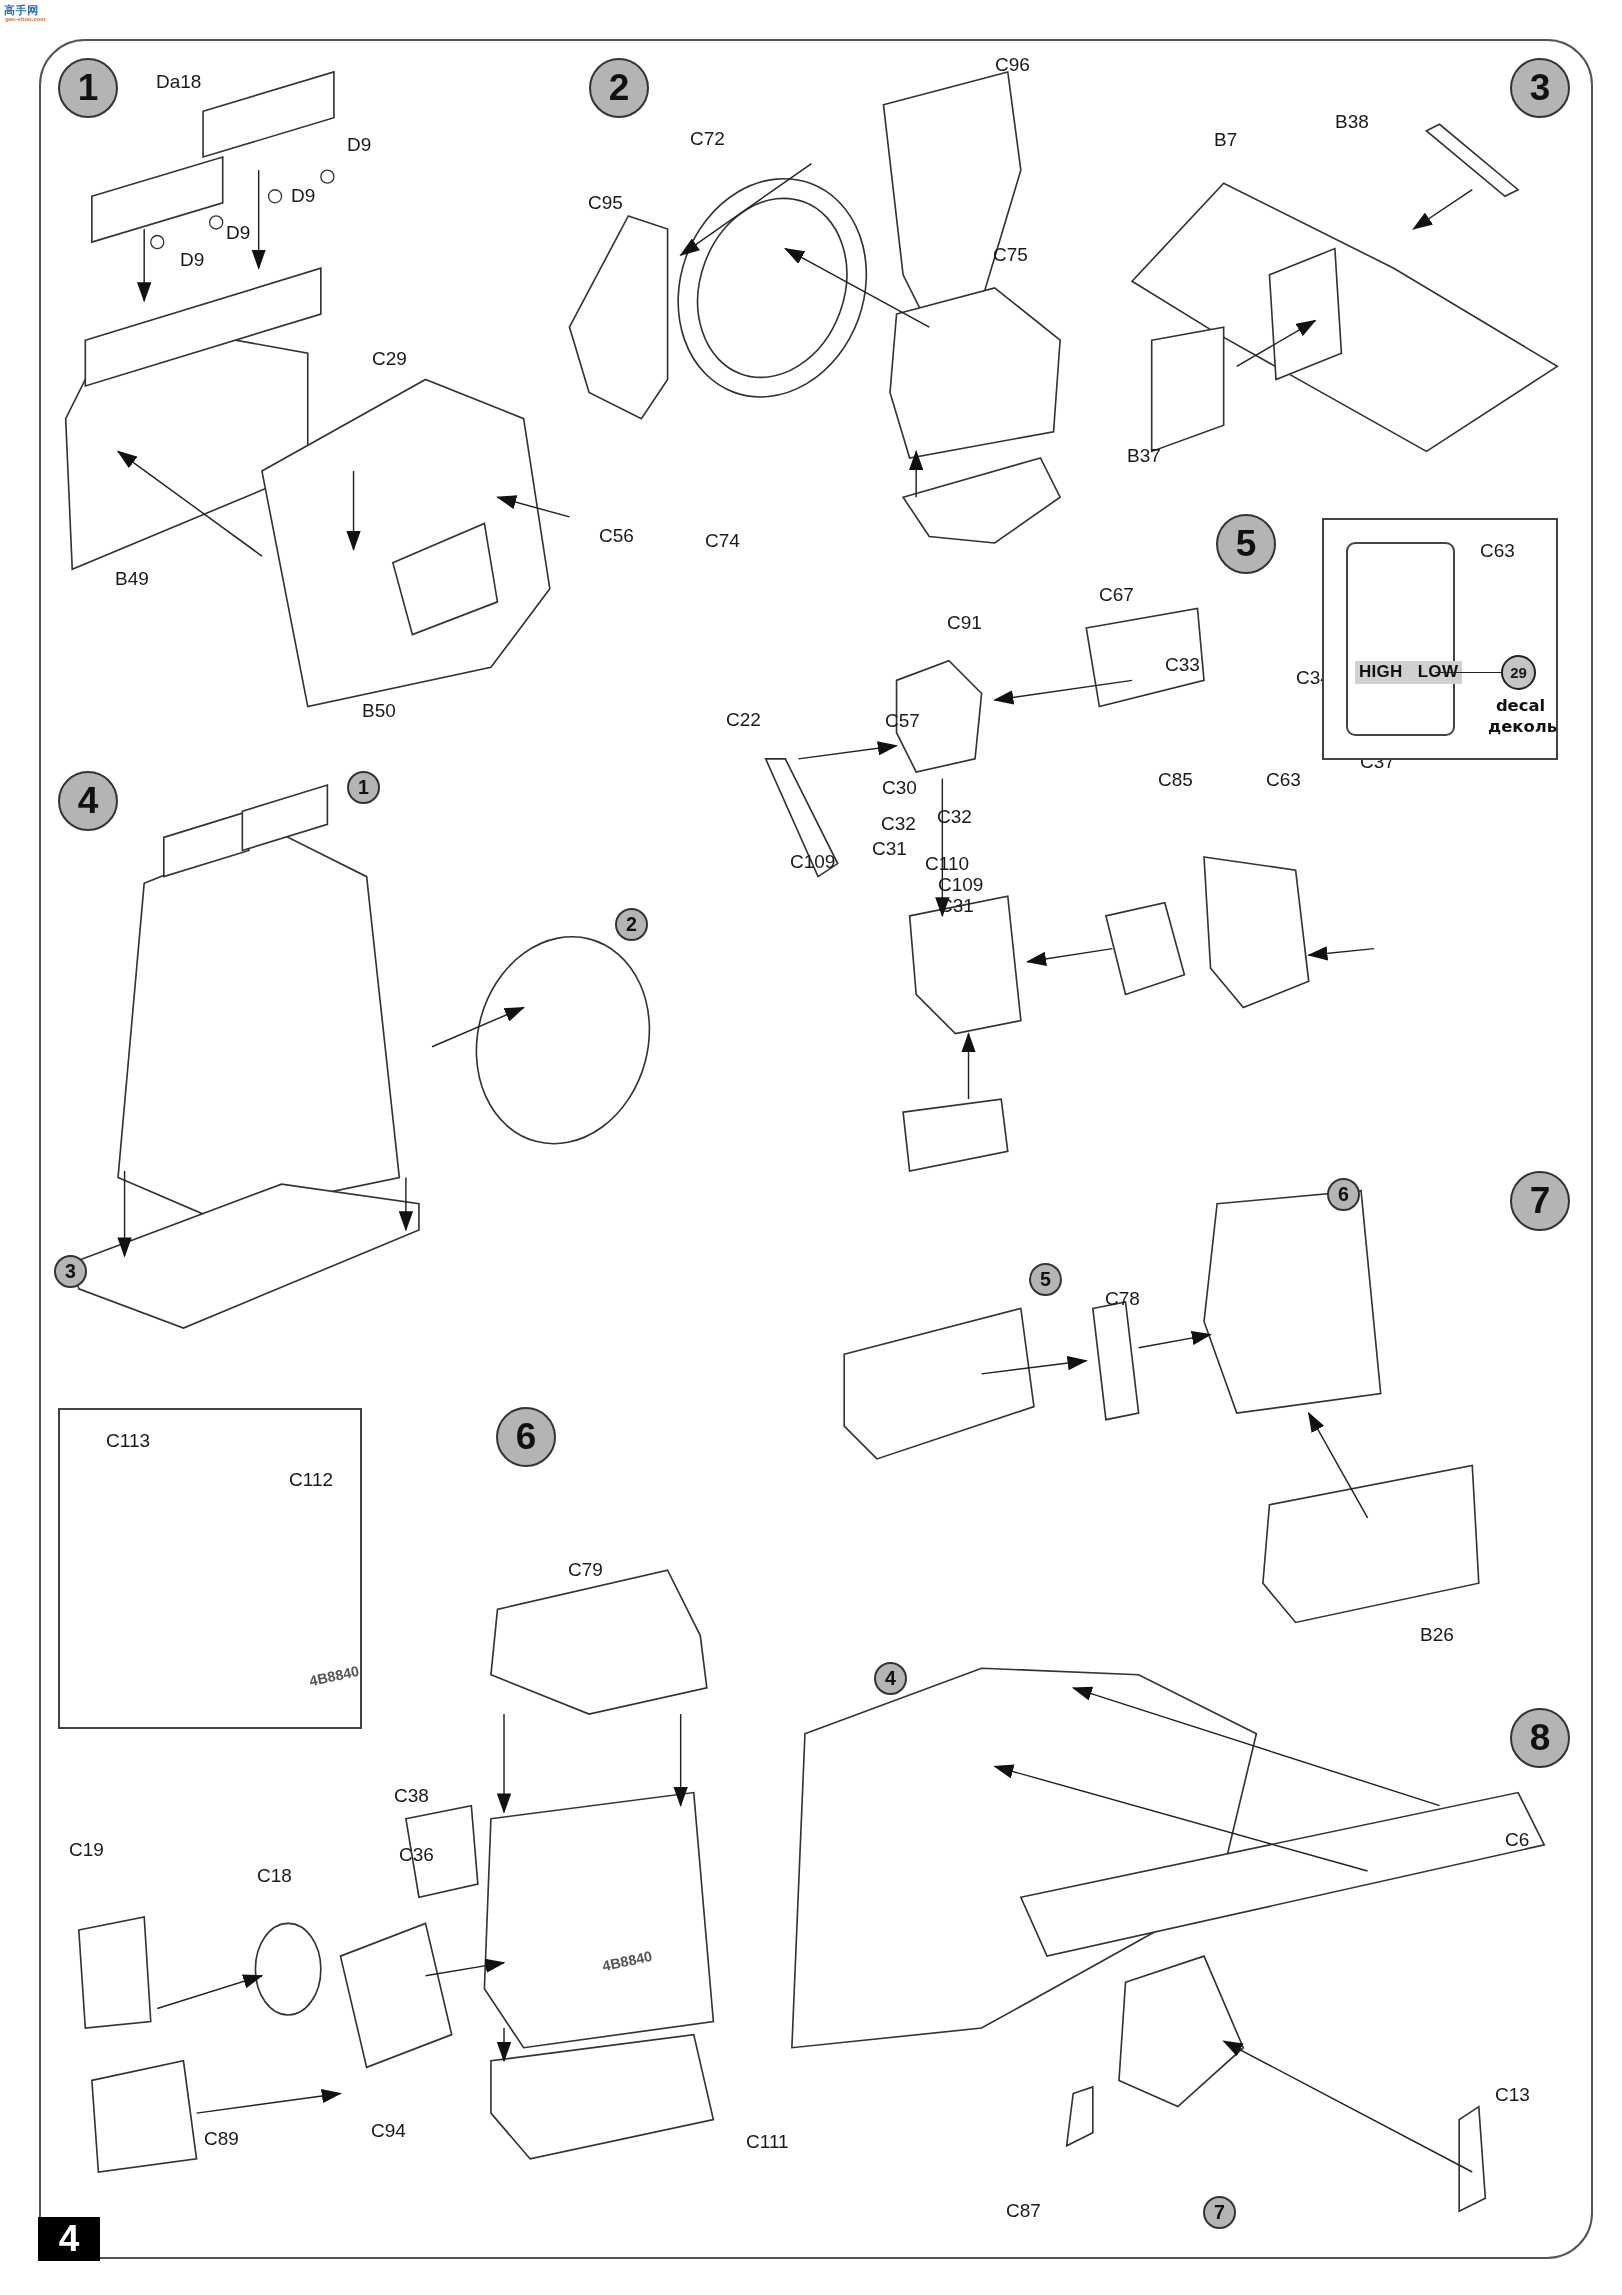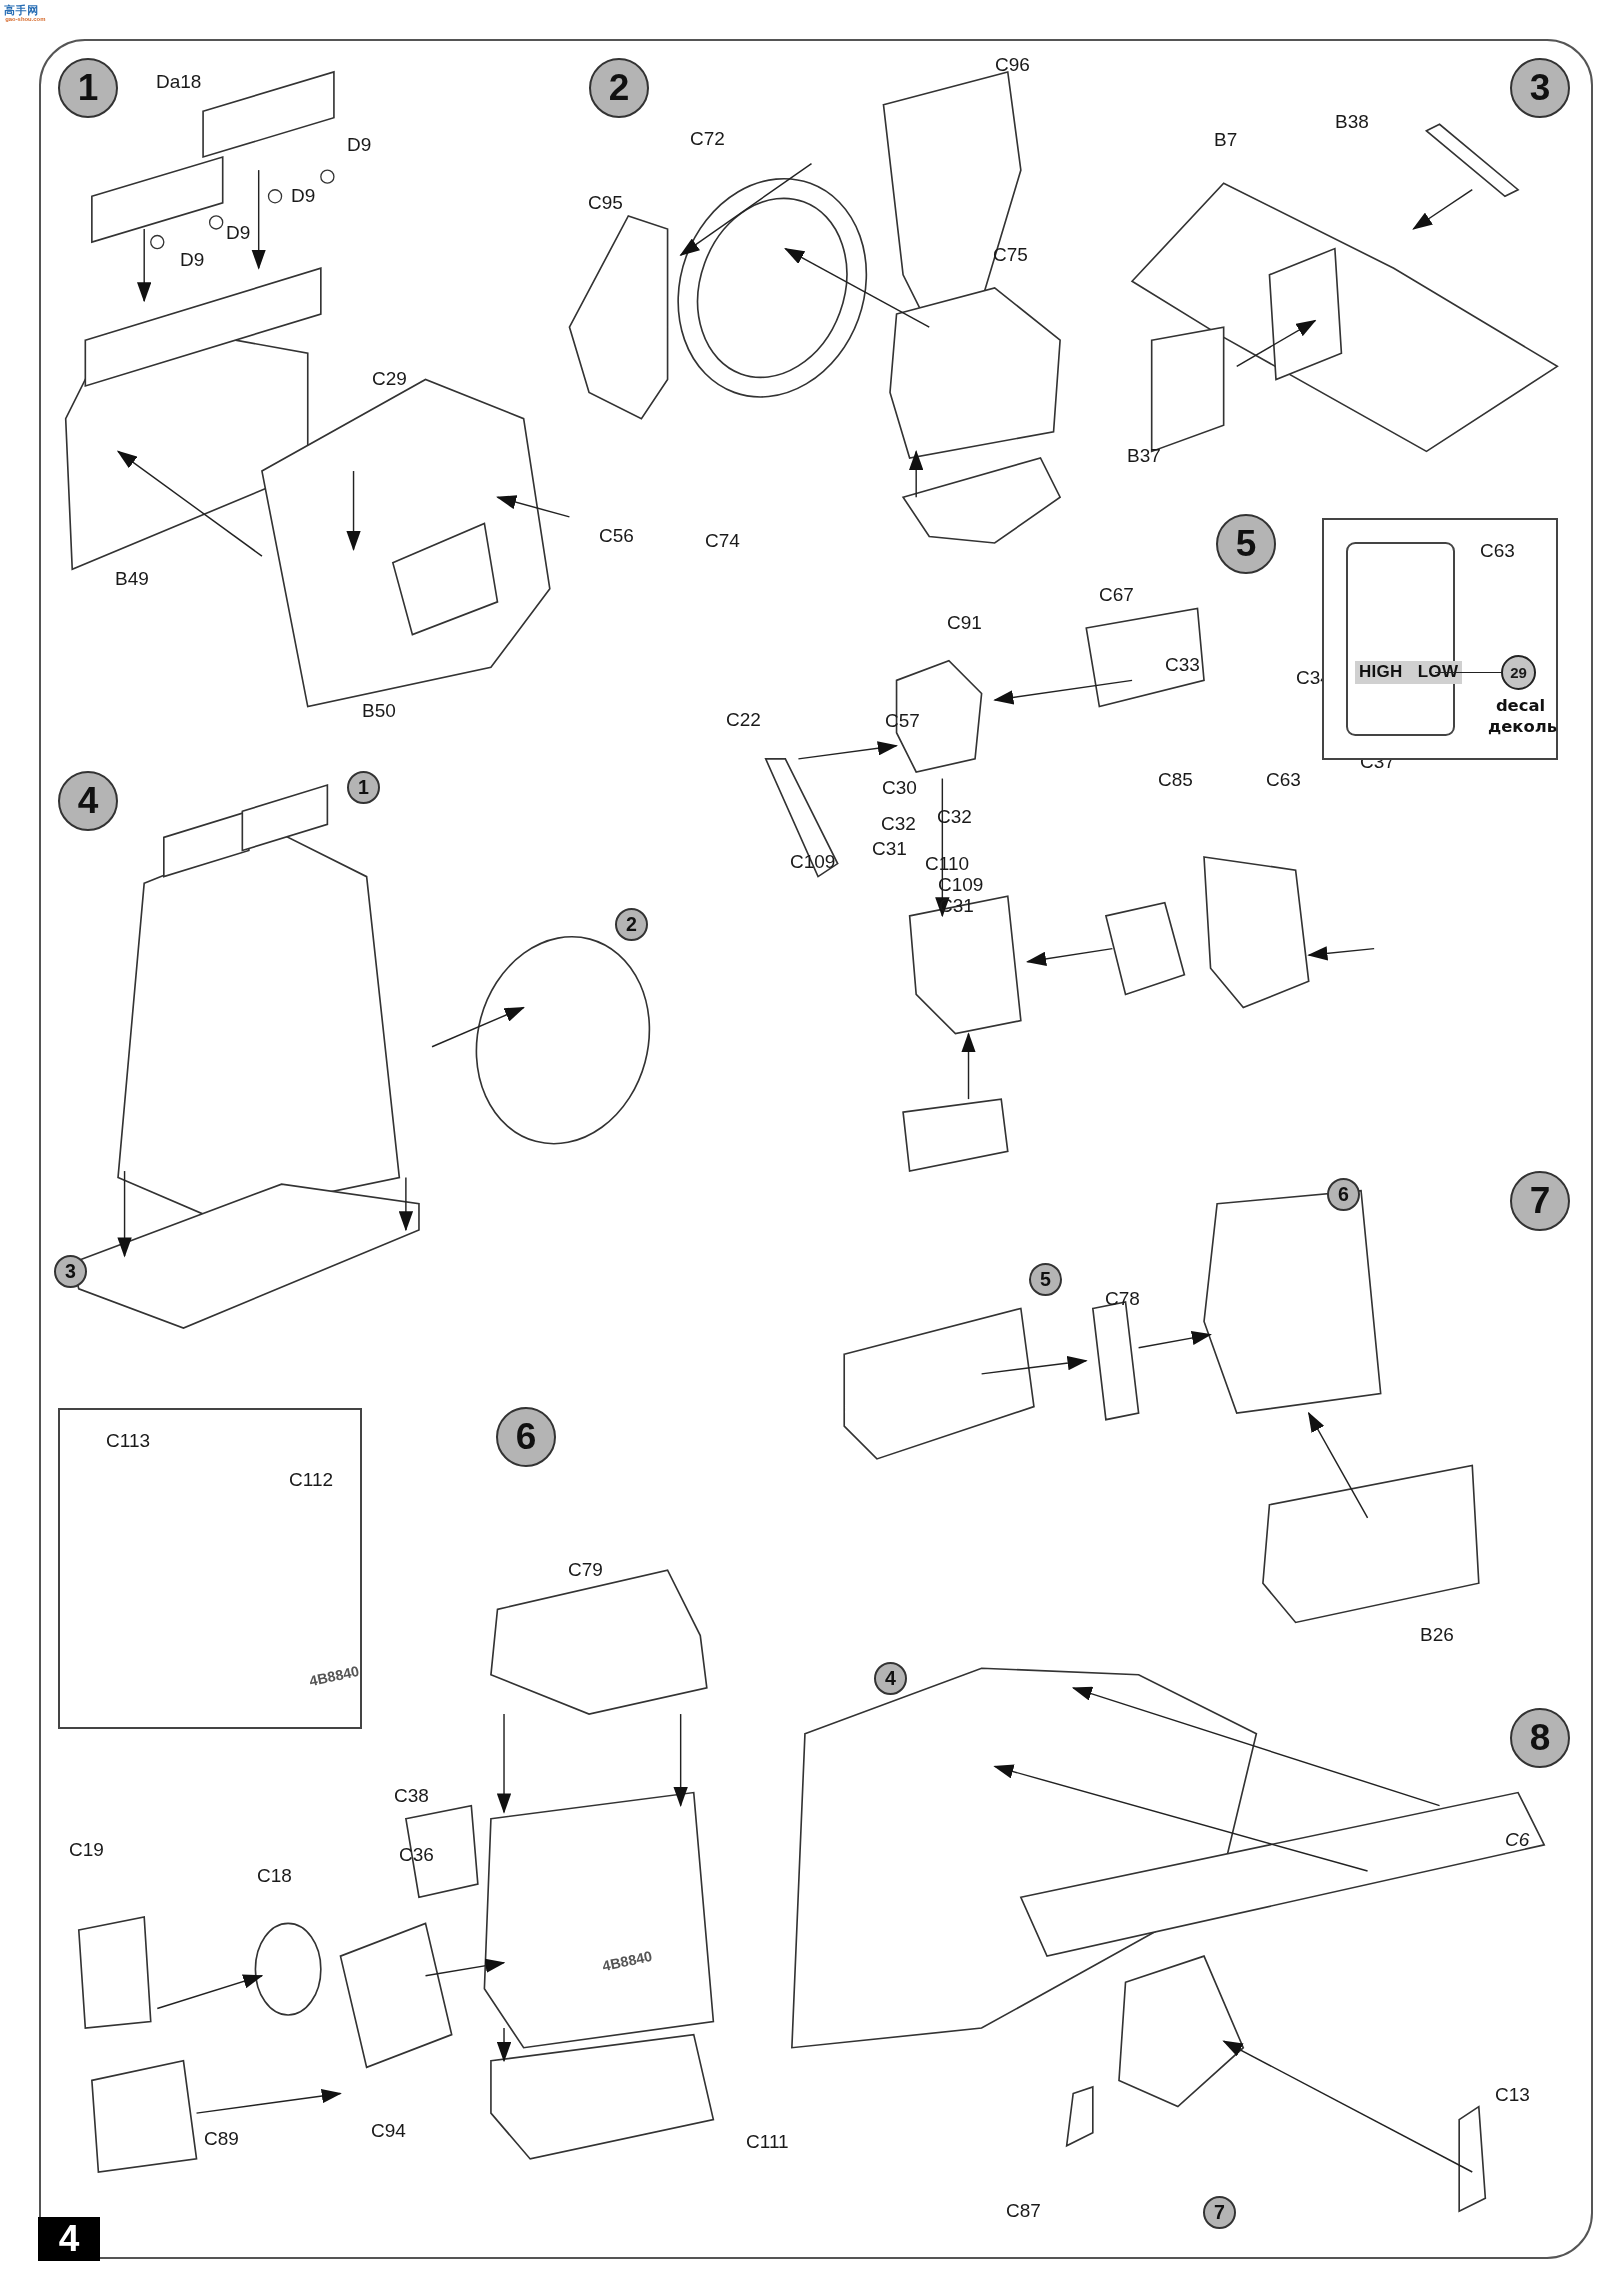--- a/index.html
+++ b/index.html
@@ -151,21 +151,21 @@
 <div class="step" style="left:1216px;top:514px;">5</div>
 <div class="step" style="left:496px;top:1407px;">6</div>
 <div class="step" style="left:1510px;top:1171px;">7</div>
 <div class="step" style="left:1510px;top:1708px;">8</div>
 
 <div class="lbl" style="left:156px;top:71px;">Da18</div>
 <div class="lbl" style="left:347px;top:134px;">D9</div>
 <div class="lbl" style="left:291px;top:185px;">D9</div>
 <div class="lbl" style="left:226px;top:222px;">D9</div>
 <div class="lbl" style="left:180px;top:249px;">D9</div>
-<div class="lbl" style="left:372px;top:348px;margin-top:20px;">C29</div>
+<div class="lbl" style="left:372px;top:348px;">C29</div>
 <div class="lbl" style="left:599px;top:525px;">C56</div>
 <div class="lbl" style="left:115px;top:568px;">B49</div>
 <div class="lbl" style="left:362px;top:700px;">B50</div>
 
 <div class="lbl" style="left:995px;top:54px;">C96</div>
 <div class="lbl" style="left:690px;top:128px;">C72</div>
 <div class="lbl" style="left:588px;top:192px;">C95</div>
 <div class="lbl" style="left:993px;top:244px;">C75</div>
 <div class="lbl" style="left:705px;top:530px;">C74</div>
 
@@ -225,18 +225,18 @@
 <div class="lbl" style="left:746px;top:2131px;">C111</div>
 <div class="engraving" style="left:602px;top:1953px;">4B8840</div>
 
 <div class="ref" style="left:1029px;top:1263px;">5</div>
 <div class="ref" style="left:1327px;top:1178px;">6</div>
 <div class="lbl" style="left:1105px;top:1288px;">C78</div>
 <div class="lbl" style="left:1420px;top:1624px;">B26</div>
 
 <div class="ref" style="left:874px;top:1662px;">4</div>
 <div class="ref" style="left:1203px;top:2196px;">7</div>
-<div class="lbl" style="left:1505px;top:1829px;font-style:italic;">C6</div>
+<div class="lbl" style="left:1505px;top:1829px;">C6</div>
 <div class="lbl" style="left:1495px;top:2084px;">C13</div>
 <div class="lbl" style="left:1006px;top:2200px;">C87</div>
 
 <div class="page-num">4</div>
 
 
 </body></html>

